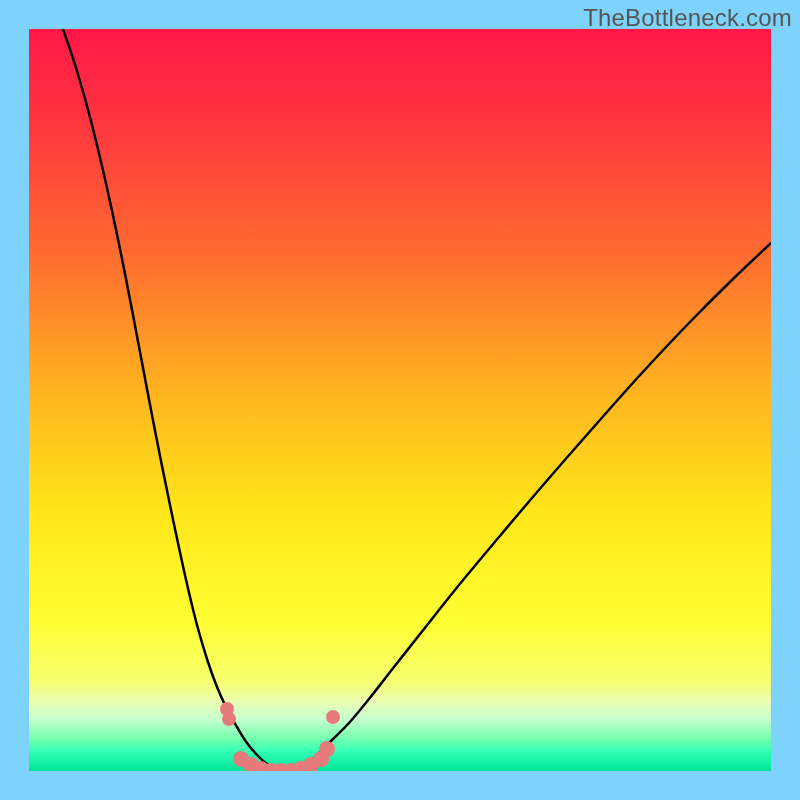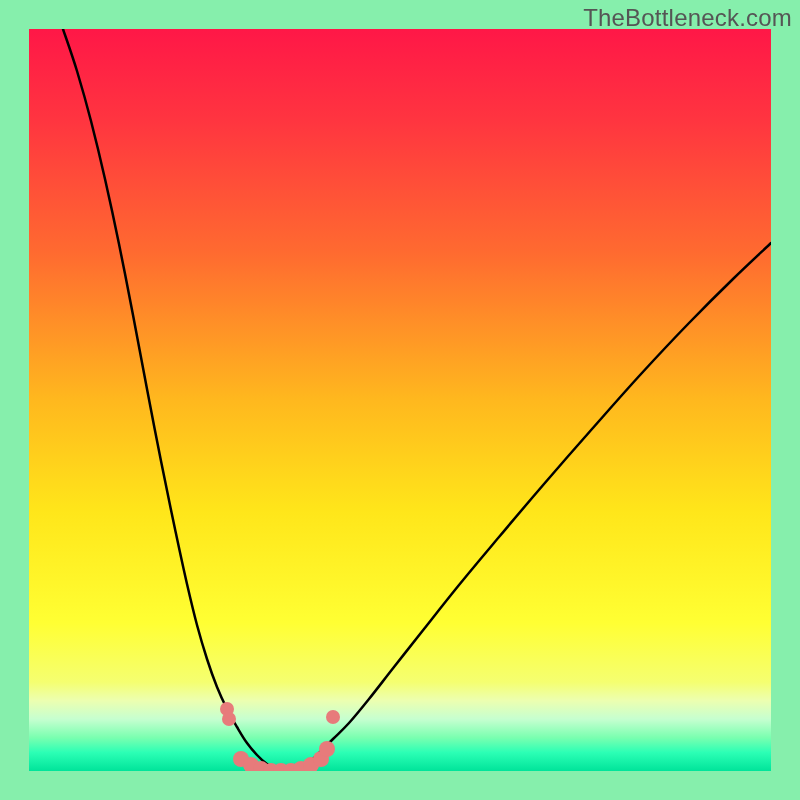--- a/index.html
+++ b/index.html
@@ -8,21 +8,21 @@
     width: 800px;
     height: 800px;
     overflow: hidden;
     background: #000;
     font-family: Arial, Helvetica, sans-serif;
   }
   .frame {
     position: absolute;
     top: 0; left: 0;
     width: 800px; height: 800px;
-    background: #86efac;
+    background: #7dd3fc;
   }
   .plot-area {
     position: absolute;
     top: 29px;
     left: 29px;
     width: 742px;
     height: 742px;
     overflow: hidden;
   }
   .watermark {

